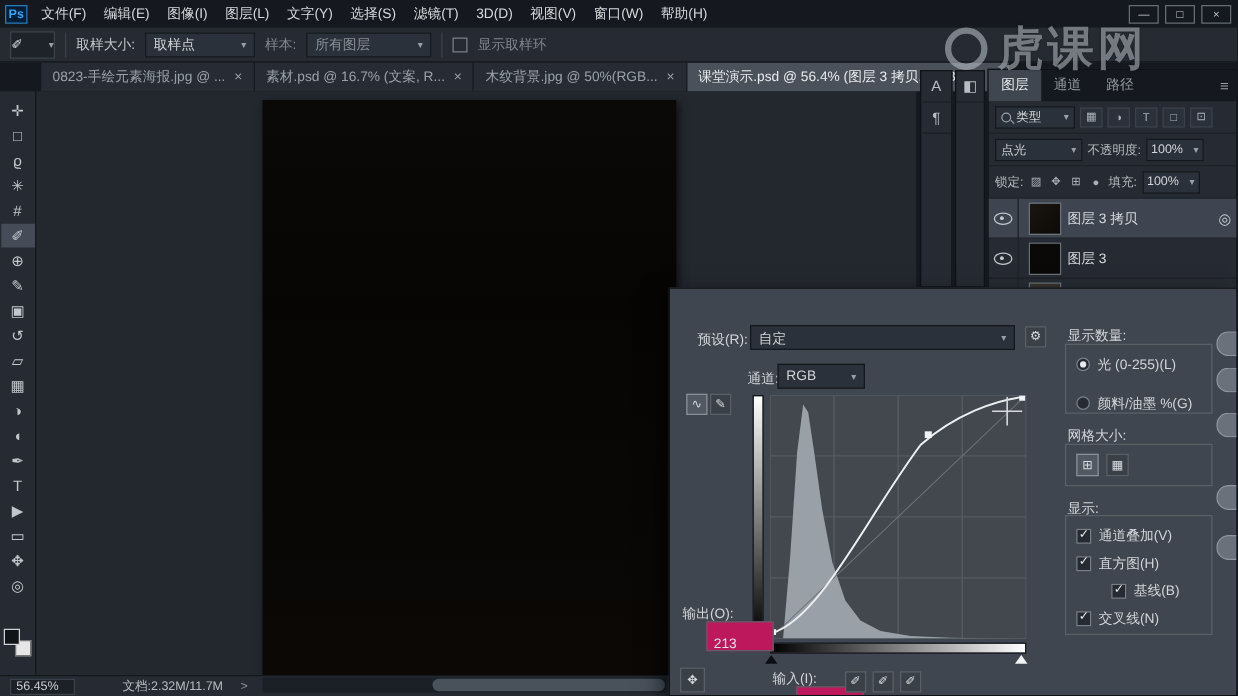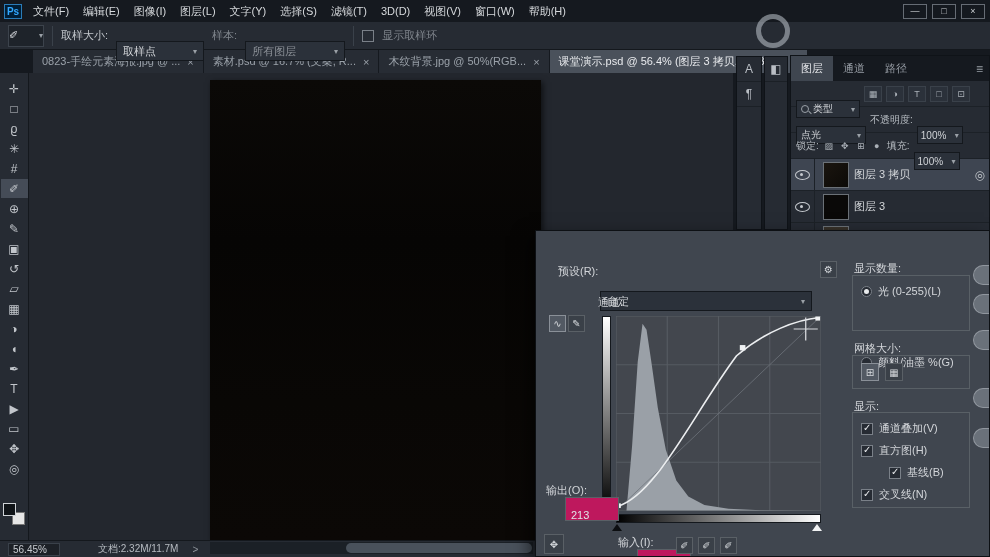--- a/index.html
+++ b/index.html
@@ -20,21 +20,21 @@
 
   
   .optionsbar{position:absolute;left:0;top:22px;width:990px;height:28px;background:#262b33;
               border-bottom:1px solid #14181d;display:flex;align-items:center;gap:8px;padding:0 8px;z-index:4;}
   .opt-tool{width:36px;height:22px;background:#1e232a;border:1px solid #3c434c;display:flex;
             align-items:center;justify-content:center;gap:3px;color:#d6d9dd;}
   .sep{width:1px;height:20px;background:#3a414a;}
   .lbl{font-size:11px;color:#c3c7cc;}
   .dim{color:#80868d;}
   .dd{background:#2b313a;border:1px solid #14181d;height:20px;display:flex;align-items:center;
-      padding:0 6px;gap:6px;color:#d0d3d7;font-size:11px;margin-top:31px;}
+      padding:0 6px;gap:6px;color:#d0d3d7;font-size:11px;}
   .chev{font-size:8px;color:#9aa0a7;margin-left:auto;}
 
   
   .tabbar{position:absolute;left:0;top:50px;width:990px;height:23px;background:#15191f;
           display:flex;align-items:flex-end;padding-left:33px;z-index:3;}
   .tab{display:flex;align-items:center;padding:0 9px;height:23px;background:#272c34;color:#9aa1a9;
        font-size:11px;border-right:1px solid #15191f;white-space:nowrap;}
   .tab.active{background:#4a515b;color:#e8eaed;}
   .tclose{font-size:11px;margin-left:7px;color:#9aa1a9;}
   .tab.active .tclose{color:#d7dadd;}
@@ -348,21 +348,21 @@
       <span class="cb"></span>
       <span class="dlg-lbl dim">显示修剪(W)</span>
     </div>
 
     <span class="dlg-lbl abs" style="left:318px;top:30px;">显示数量:</span>
     <div class="groupbox" style="left:316px;top:44px;width:118px;height:56px;">
       <div class="optrow" style="left:8px;top:8px;">
         <span class="radio sel"></span>
         <span class="dlg-lbl">光 (0-255)(L)</span>
       </div>
-      <div class="optrow" style="left:8px;top:39px;margin-top:40px;">
+      <div class="optrow" style="left:8px;top:39px;">
         <span class="radio"></span>
         <span class="dlg-lbl">颜料/油墨 %(G)</span>
       </div>
     </div>
 
     <span class="dlg-lbl abs" style="left:318px;top:110px;">网格大小:</span>
     <div class="groupbox" style="left:316px;top:124px;width:118px;height:34px;">
       <span class="tbox sel abs" style="left:8px;top:7px;width:18px;height:18px;">⊞</span>
       <span class="tbox abs" style="left:32px;top:7px;width:18px;height:18px;">▦</span>
     </div>
@@ -398,15 +398,16 @@
     <div class="zoombox">56.45%</div>
     <div class="docinfo">文档:2.32M/11.7M</div>
     <div class="schev">&gt;</div>
   </div>
   <div class="hscroll">
     <div class="hthumb"></div>
   </div>
 
   <div class="watermark">
     <span class="wm-ring"></span>
+    <span class="wm-text">虎课网</span>
   </div>
 
 </div>
 
 </body></html>

